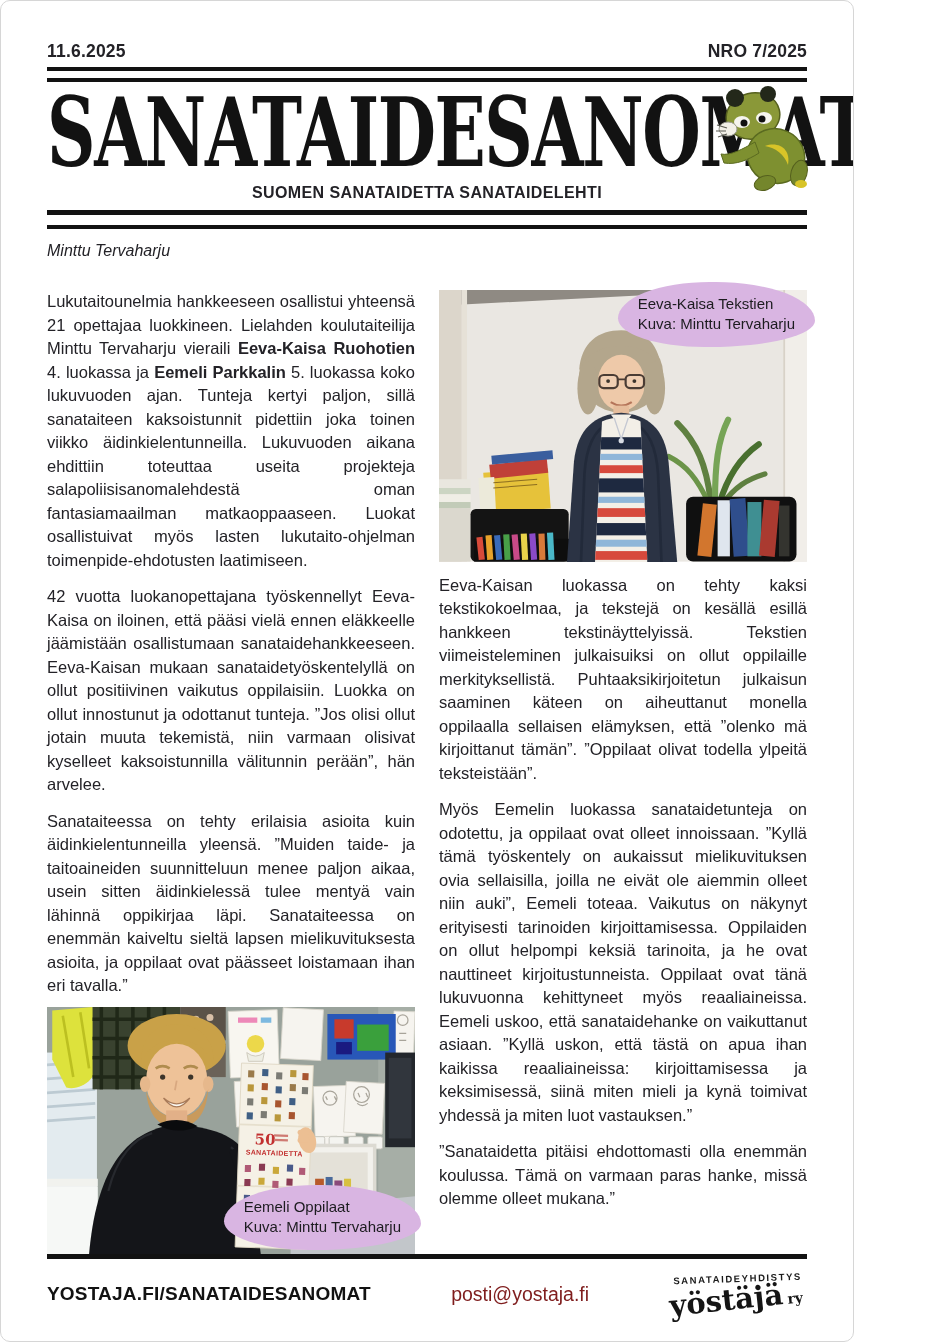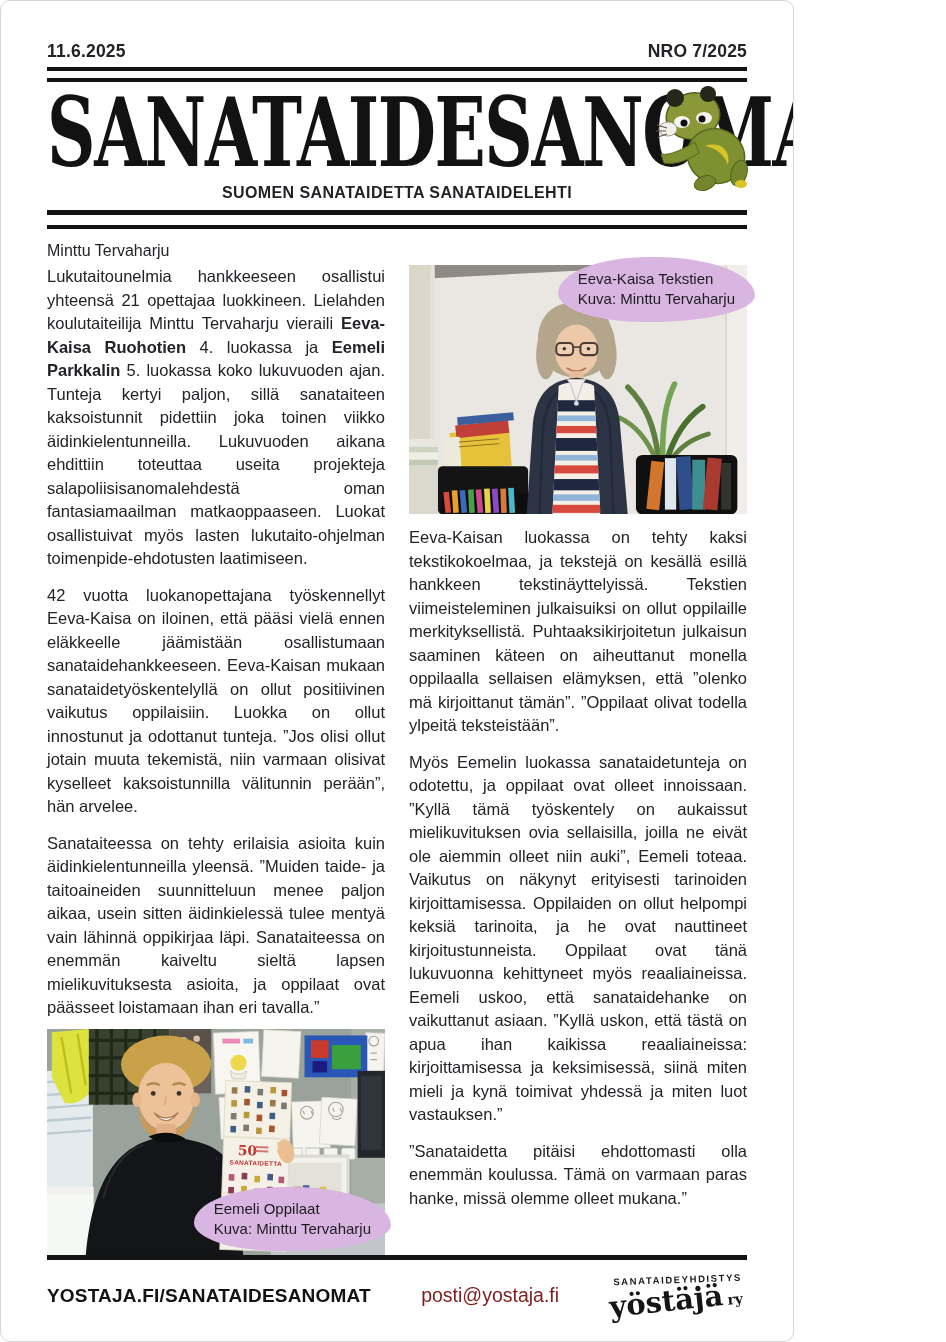--- a/index.html
+++ b/index.html
@@ -1,34 +1,34 @@
 <!DOCTYPE html>
 <html><head>
 <meta charset="utf-8">
 <style>
   html,body{margin:0;padding:0;background:#fff;}
   body{font-family:"Liberation Sans",sans-serif;color:#232227;}
-  .page{width:794px;height:1342px;box-sizing:border-box;border:1px solid #d6d6d6;border-radius:10px;
+  .page{width:854px;height:1342px;box-sizing:border-box;border:1px solid #d6d6d6;border-radius:10px;
         background:#fff;overflow:hidden;position:relative;}
   .content{padding:0 46px;}
   .topbar{display:flex;justify-content:space-between;align-items:flex-end;padding-top:40px;
           font-weight:700;font-size:17.5px;letter-spacing:.2px;}
   .rule{background:#121212;}
   .rule-a{height:4px;margin-top:5px;}
   .rule-b{height:4px;margin-top:7px;}
   .masthead{position:relative;margin-top:8px;height:108px;}
   .masthead h1{margin:0;font-family:"DejaVu Serif",serif;font-weight:700;font-size:96px;line-height:.9;
                letter-spacing:-2px;white-space:nowrap;transform:scaleX(.70);transform-origin:left top;color:#121212;}
   .mascot{position:absolute;top:-6px;right:-12px;width:106px;height:112px;}
   .subtitle{text-align:center;font-weight:700;font-size:16px;letter-spacing:.4px;margin-top:8px;}
   .rule-thick{height:5px;margin-top:12px;}
   h2.article-title{font-size:26px;font-weight:800;letter-spacing:-.2px;margin:16px 0 0;color:#1a191d;}
   .rule-title{height:4px;margin-top:10px;}
-  .byline{font-size:16px;margin-top:13px;}
-  .columns{display:flex;gap:24px;margin-top:5px;}
+  .byline{font-style:italic;font-size:16px;margin-top:13px;}
+  .columns{display:flex;gap:24px;margin-top:30px;}
   .col{flex:1;min-width:0;}
   .col p{margin:0 0 13px;font-size:16.5px;line-height:1.425;text-align:justify;color:#232227;}
   .col p b{font-weight:700;}
   .photo{position:relative;margin:0;}
   .photo svg{display:block;width:100%;height:auto;}
   .photo-right{margin-bottom:12px;}
   .photo-left{margin-top:-4px;}
   .bubble{position:absolute;background:#d9b5e2;padding:12px 20px 13px;font-size:15px;line-height:1.32;
           color:#1d1c20;border-radius:48% 52% 55% 45% / 58% 62% 42% 46%;white-space:nowrap;}
   .bubble-right{top:-8px;right:-8px;}

